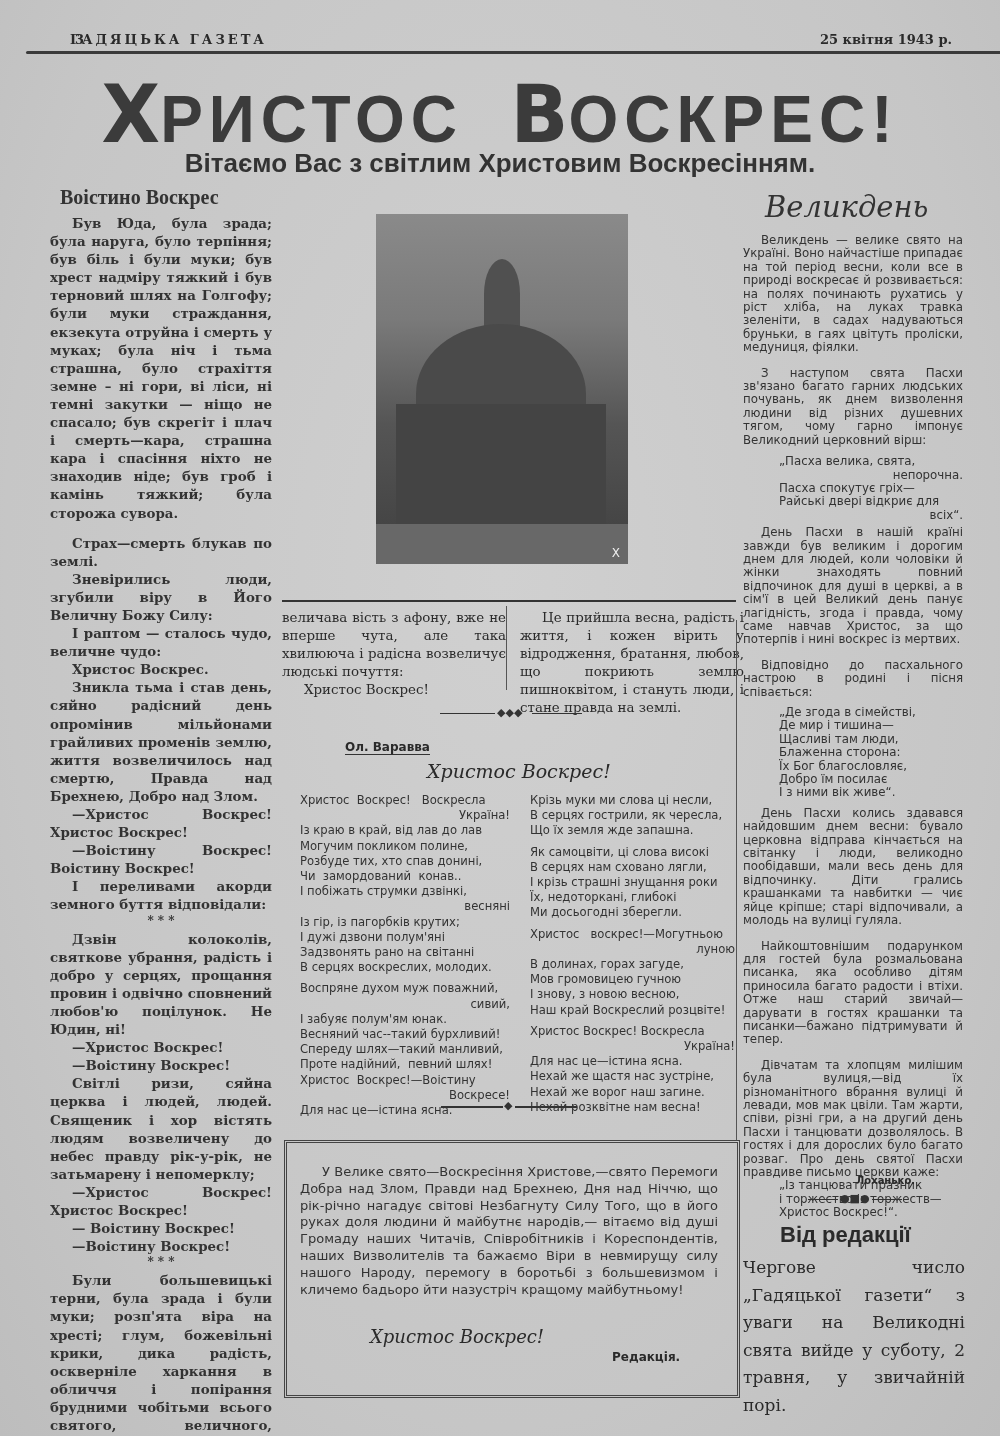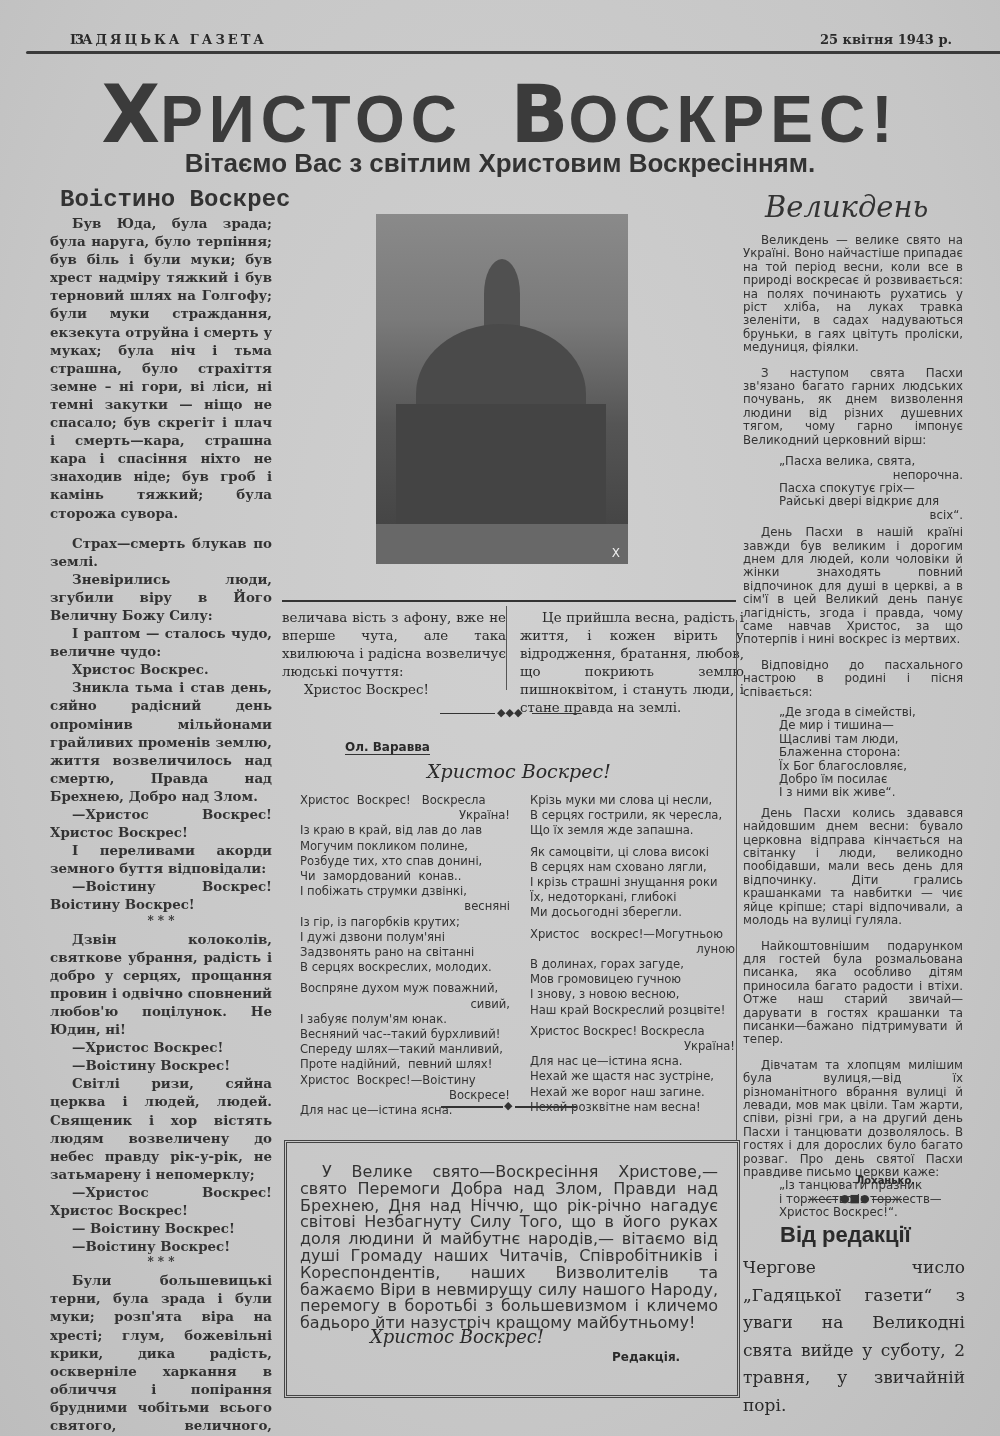--- a/index.html
+++ b/index.html
@@ -15,40 +15,40 @@
   .bigtitle{position:absolute;top:70px;left:0;width:1000px;text-align:center;font-family:"Liberation Sans",sans-serif;
     font-size:64px;font-weight:bold;color:#3b3b3b;letter-spacing:6px;transform:scaleY(1.05);}
   .bigtitle .cap{font-size:76px;letter-spacing:0;font-family:"DejaVu Sans",sans-serif;font-weight:bold;}
   .subtitle{position:absolute;top:148px;left:0;width:1000px;text-align:center;font-family:"Liberation Sans",sans-serif;
     font-size:26px;font-weight:bold;color:#333;}
   .col{position:absolute;font-size:13.4px;line-height:18.1px;text-align:justify;}
   .col p{margin:0;text-indent:22px;}
   .col p.ni{text-indent:0;}
   .col p.gap{margin-top:12px;}
   .left{left:50px;top:214px;width:222px;font-weight:bold;color:#333;}
-  .h-left{position:absolute;left:60px;top:186px;font-family:Liberation Mono, monospace;font-weight:bold;font-size:24px;color:#333;}
+  .h-left{position:absolute;left:60px;top:186px;font-family:Liberation Serif, serif;font-weight:bold;font-size:20px;color:#333;}
   .stars{text-align:center;font-size:12px;line-height:10px;margin:2px 0 4px;}
   .photo{position:absolute;left:376px;top:214px;width:252px;height:350px;
     background:linear-gradient(180deg,#8a8a8a 0%,#7a7a7a 30%,#555 60%,#3f3f3f 100%);overflow:hidden;}
   .photo .dome{position:absolute;left:40px;top:110px;width:170px;height:140px;border-radius:50% 50% 8% 8%;background:#4a4a4a;}
   .photo .lantern{position:absolute;left:108px;top:45px;width:36px;height:70px;background:#505050;border-radius:50% 50% 0 0;}
   .photo .body{position:absolute;left:20px;top:190px;width:210px;height:140px;background:#444;}
   .photo .ground{position:absolute;left:0;top:310px;width:252px;height:40px;background:#686868;}
   .photo .x{position:absolute;right:8px;bottom:4px;color:#eee;font-size:12px;font-family:"DejaVu Sans",sans-serif;}
   .mid1{left:282px;top:609px;width:224px;}
   .mid2{left:508px;top:609px;width:224px;padding-left:12px;}
   .divider{position:absolute;height:2px;background:#333;}
   .orn{position:absolute;font-size:11px;color:#333;}
   .author{position:absolute;left:345px;top:740px;font-family:"DejaVu Sans",sans-serif;font-weight:bold;font-size:12px;
     border-bottom:1px solid #333;}
   .poemtitle{position:absolute;left:427px;top:760px;font-family:"DejaVu Serif",serif;font-style:italic;font-size:19px;}
   .poem{position:absolute;font-family:"DejaVu Sans",sans-serif;font-size:11.6px;line-height:15.2px;color:#333;white-space:pre;}
   .poem .r{display:block;text-align:right;}
   .box{position:absolute;left:284px;top:1140px;width:450px;height:252px;border:3px double #444;}
-  .boxtext{position:absolute;left:300px;top:1164px;width:418px;font-family:"DejaVu Sans",sans-serif;font-size:16px;line-height:16.8px;text-align:justify;color:#333;}
+  .boxtext{position:absolute;left:300px;top:1164px;width:418px;font-family:"DejaVu Sans",sans-serif;font-size:13px;line-height:16.8px;text-align:justify;color:#333;}
   .boxtext p{margin:0;text-indent:22px;}
   .boxsig{position:absolute;left:370px;top:1326px;font-style:italic;font-size:18px;}
   .boxred{position:absolute;left:576px;top:1350px;font-family:"DejaVu Sans",sans-serif;font-weight:bold;font-size:12px;margin-left:36px;}
   .h-right{position:absolute;left:765px;top:190px;font-style:italic;font-size:29px;color:#333;}
   .right{left:743px;top:234px;width:220px;font-family:"DejaVu Sans",sans-serif;font-size:11.8px;line-height:13.4px;color:#333;}
   .right p{text-indent:18px;}
   .right .verse{padding-left:18px;text-indent:0;text-align:left;}
   .sign{position:absolute;left:856px;top:1175px;font-family:"DejaVu Sans",sans-serif;font-weight:bold;font-size:10px;}
   .h-red{position:absolute;left:780px;top:1222px;font-family:"Liberation Sans",sans-serif;font-weight:bold;font-size:22px;}
   .red{left:743px;top:1254px;width:222px;font-size:17px;line-height:27.5px;}
@@ -74,22 +74,22 @@
 
   <div class="h-left">Воістино Воскрес</div>
   <div class="col left">
     <p>Був Юда, була зрада; була наруга, було терпіння; був біль і були муки; був хрест надміру тяжкий і був терновий шлях на Голгофу; були муки страждання, екзекута отруйна і смерть у муках; була ніч і тьма страшна, було страхіття земне – ні гори, ві ліси, ні темні закутки — ніщо не спасало; був скрегіт і плач і смерть—кара, страшна кара і спасіння ніхто не знаходив ніде; був гроб і камінь тяжкий; була сторожа сувора.</p>
     <p class="gap">Страх—смерть блукав по землі.</p>
     <p>Зневірились люди, згубили віру в Його Величну Божу Силу:</p>
     <p>І раптом — сталось чудо, величне чудо:</p>
     <p>Христос Воскрес.</p>
     <p>Зникла тьма і став день, сяйно радісний день опромінив мільйонами грайливих променів землю, життя возвеличилось над смертю, Правда над Брехнею, Добро над Злом.</p>
     <p>—Христос Воскрес! Христос Воскрес!</p>
+    <p>—Воістину Воскрес! Воістину Воскрес!</p>
     <p>І переливами акорди земного буття відповідали:</p>
-    <p>—Воістину Воскрес! Воістину Воскрес!</p>
     <div class="stars">* * *</div>
     <p>Дзвін колоколів, святкове убрання, радість і добро у серцях, прощання провин і одвічно сповнений любов'ю поцілунок. Не Юдин, ні!</p>
     <p>—Христос Воскрес!</p>
     <p>—Воістину Воскрес!</p>
     <p>Світлі ризи, сяйна церква і людей, людей. Священик і хор вістять людям возвеличену до небес правду рік-у-рік, не затьмарену і непомерклу;</p>
     <p>—Христос Воскрес! Христос Воскрес!</p>
     <p>— Воістину Воскрес!</p>
     <p>—Воістину Воскрес!</p>
     <div class="stars">* * *</div>
     <p>Були большевицькі терни, була зрада і були муки; розп'ята віра на хресті; глум, божевільні крики, дика радість, осквернілe харкання в обличчя і попірання брудними чобітьми всього святого, величного, людяного.</p>

